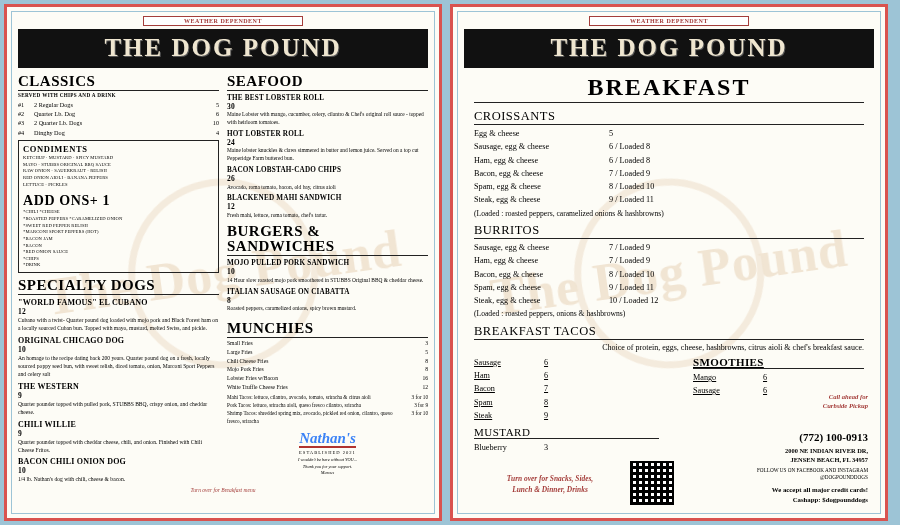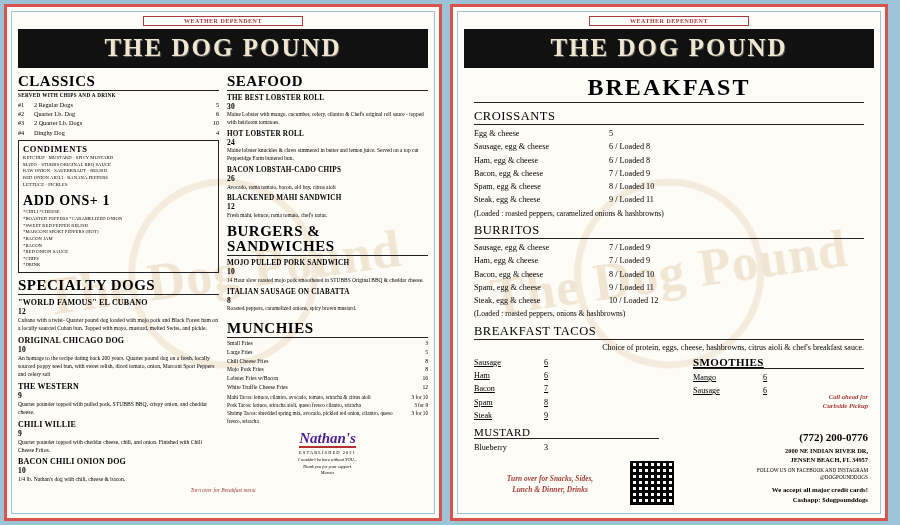--- a/index.html
+++ b/index.html
@@ -76,21 +76,21 @@
   .munch-row { display:flex; font-size:5.6px; line-height:1.6; }
   .munch-row .mn { flex:1; }
   .munch-row .mp { width:22px; text-align:right; }
   .munch-sub { font-size:5.2px; line-height:1.5; }
 
   .nathans {
     text-align:center; margin-top:4px;
   }
   .nathans .logo {
     display:inline-block; font-family:"Liberation Serif", serif; font-style:italic;
-    font-weight:bold; font-size:15px; color:#4c1d95;
+    font-weight:bold; font-size:15px; color:#3b82f6;
     border-bottom:2px solid #b0332f; line-height:1;
   }
   .nathans .est { font-size:4.6px; letter-spacing:1px; margin-top:2px; }
   .nathans .quote { font-size:4.4px; font-style:italic; line-height:1.4; margin-top:2px; }
   .turnover { text-align:center; font-size:5.5px; font-style:italic; color:#a43d3a; margin-top:3px; }
 
   
   .breakfast-title {
     text-align:center; font-size:24px; font-weight:bold; letter-spacing:2px;
     border-bottom:1.5px solid #222; margin:6px 10px 6px 10px; padding-bottom:1px;
@@ -442,21 +442,21 @@
           <div class="callahead" style="white-space:pre-line;">Call ahead for
 Curbside Pickup</div>
         </div>
         <div style="display:flex; align-items:flex-end; justify-content:space-between;">
           <div style="width:160px;">
             <div class="turn-left-note" style="white-space:pre-line; margin-bottom:10px;">Turn over for Snacks, Sides,
 Lunch &amp; Dinner, Drinks</div>
           </div>
           <div class="qr"></div>
           <div style="flex:1;">
-            <div class="phone">(772) 200-0776</div>
+            <div class="phone">(772) 100-0913</div>
             <div class="addr" style="white-space:pre-line;">2000 NE INDIAN RIVER DR,
 JENSEN BEACH, FL 34957</div>
             <div class="social" style="white-space:pre-line;">FOLLOW US ON FACEBOOK AND INSTAGRAM
 @DOGPOUNDDOGS</div>
             <div class="pay" style="white-space:pre-line;">We accept all major credit cards!
 Cashapp: $dogpounddogs</div>
           </div>
         </div>
       </div>
     </div>

